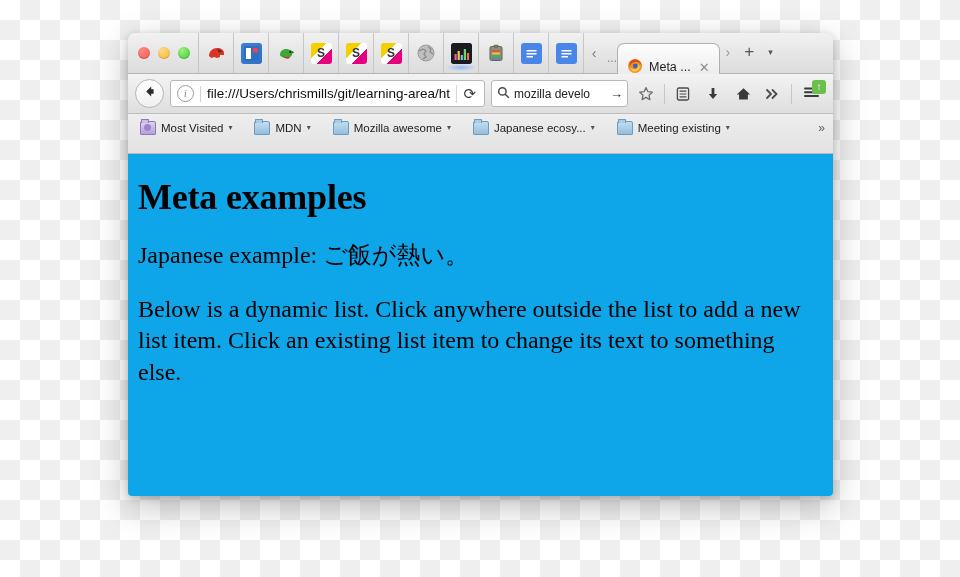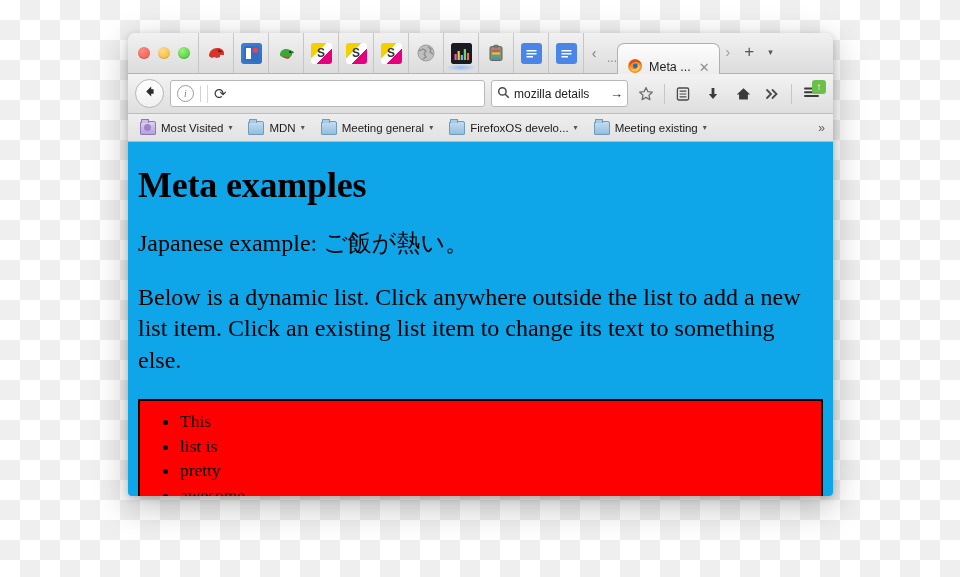--- a/index.html
+++ b/index.html
@@ -265,22 +265,22 @@
     display: flex; align-items: center; justify-content: center;
   }
 
   
   .bookmarks {
     height: 27px;
     background: linear-gradient(180deg, #eeeeee 0%, #e2e2e2 100%);
     border-bottom: 1px solid #b9b9b9;
     display: flex;
     align-items: center;
-    padding: 0 4px 0 7px;
-    gap: 6px;
+    padding: 0 4px 12px 7px;
+    gap: 12px;
     flex: none;
   }
   .bm {
     display: flex;
     align-items: center;
     gap: 5px;
     padding: 2px 5px;
     font-size: 11.5px;
     color: #1b1b1b;
     white-space: nowrap;
@@ -503,31 +503,32 @@
       <span>
         <svg width="15" height="15" viewBox="0 0 15 15" aria-hidden="true">
           <path d="M9.2 2.6 L4.2 7.5 L9.2 12.4 L9.2 9.7 L11.6 9.7 L11.6 5.3 L9.2 5.3 Z" fill="#2b2b2b"></path>
         </svg>
       </span>
     </div>
 
     <div class="urlbar">
       <span class="id-icon">i</span>
       <span class="url-sep"></span>
+      <span class="url-text" title="Search or enter address">file:///Users/chrismills/git/learning-area/ht</span>
       <span class="url-reload">⟳</span>
     </div>
 
     <div class="searchbar">
       <span>
         <svg width="13" height="13" viewBox="0 0 13 13" aria-hidden="true">
           <circle cx="5.4" cy="5.4" r="3.7" fill="none" stroke="#4a4a4a" stroke-width="1.5"></circle>
           <line x1="8.2" y1="8.2" x2="11.8" y2="11.8" stroke="#4a4a4a" stroke-width="1.6"></line>
         </svg>
       </span>
-      <span class="search-text" title="Search">mozilla details</span>
+      <span class="search-text" title="Search">mozilla develo</span>
       <span style="font-size:13px;color:#222;">→</span>
     </div>
 
     <div class="navicon">
       <svg width="16" height="16" viewBox="0 0 16 16" aria-hidden="true">
         <path d="M8 1.6 L9.9 5.7 L14.3 6.2 L11 9.2 L11.9 13.6 L8 11.4 L4.1 13.6 L5 9.2 L1.7 6.2 L6.1 5.7 Z" fill="none" stroke="#6f6f6f" stroke-width="1.3" stroke-linejoin="round"></path>
       </svg>
     </div>
 
     <span class="nav-sep"></span>
@@ -583,49 +584,41 @@
     </div>
 
     <div class="bm">
       <span class="folder"></span>
       <span>MDN</span>
       <span class="bm-caret">▾</span>
     </div>
 
     <div class="bm">
       <span class="folder"></span>
-      <span>Meeting general</span>
+      <span>Mozilla awesome</span>
       <span class="bm-caret">▾</span>
     </div>
 
     <div class="bm">
       <span class="folder"></span>
-      <span>FirefoxOS develo...</span>
+      <span>Japanese ecosy...</span>
       <span class="bm-caret">▾</span>
     </div>
 
     <div class="bm">
       <span class="folder"></span>
       <span>Meeting existing</span>
       <span class="bm-caret">▾</span>
     </div>
 
     <div class="bm-overflow">»</div>
   </div>
 
   <div class="content">
 
     <h1 class="page-h1">Meta examples</h1>
 
     <p class="page-p">Japanese example: ご飯が熱い。</p>
 
     <p class="page-p">Below is a dynamic list. Click anywhere outside the list to add a new list item. Click an existing list item to change its text to something else.</p>
 
-    <div class="list-box">
-      <ul>
-        <li>This</li>
-        <li>list is</li>
-        <li>pretty</li>
-        <li>awesome.</li>
-      </ul>
-    </div>
   </div>
 </div>
 
 </body></html>

